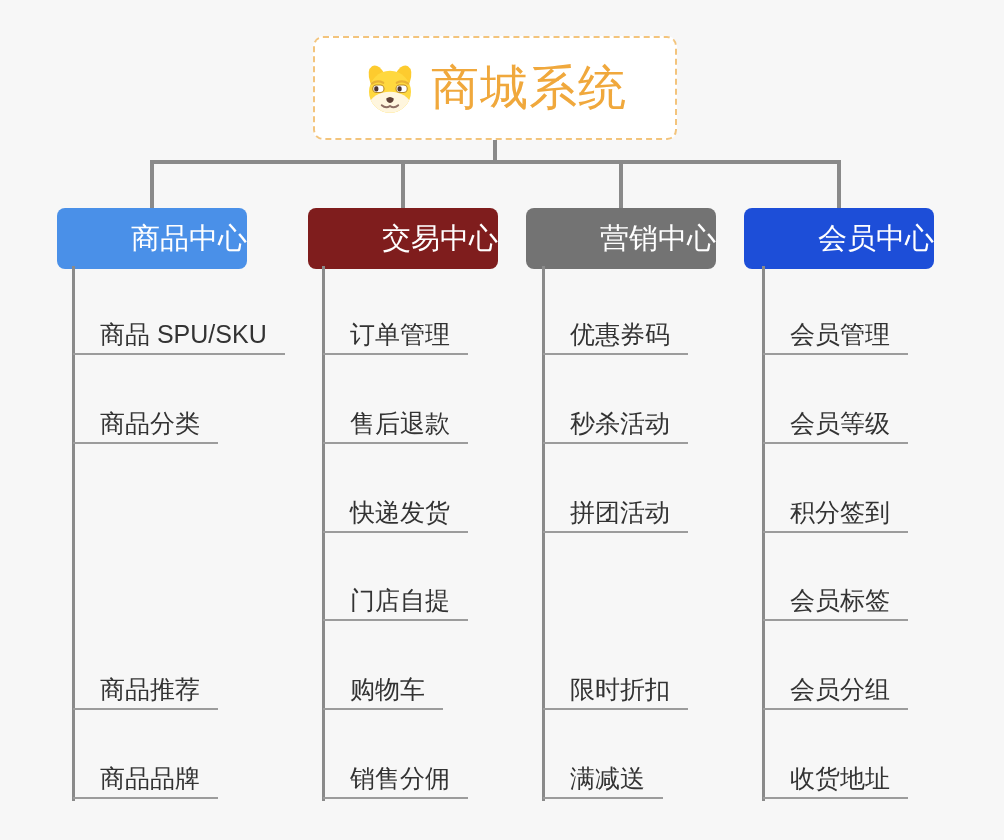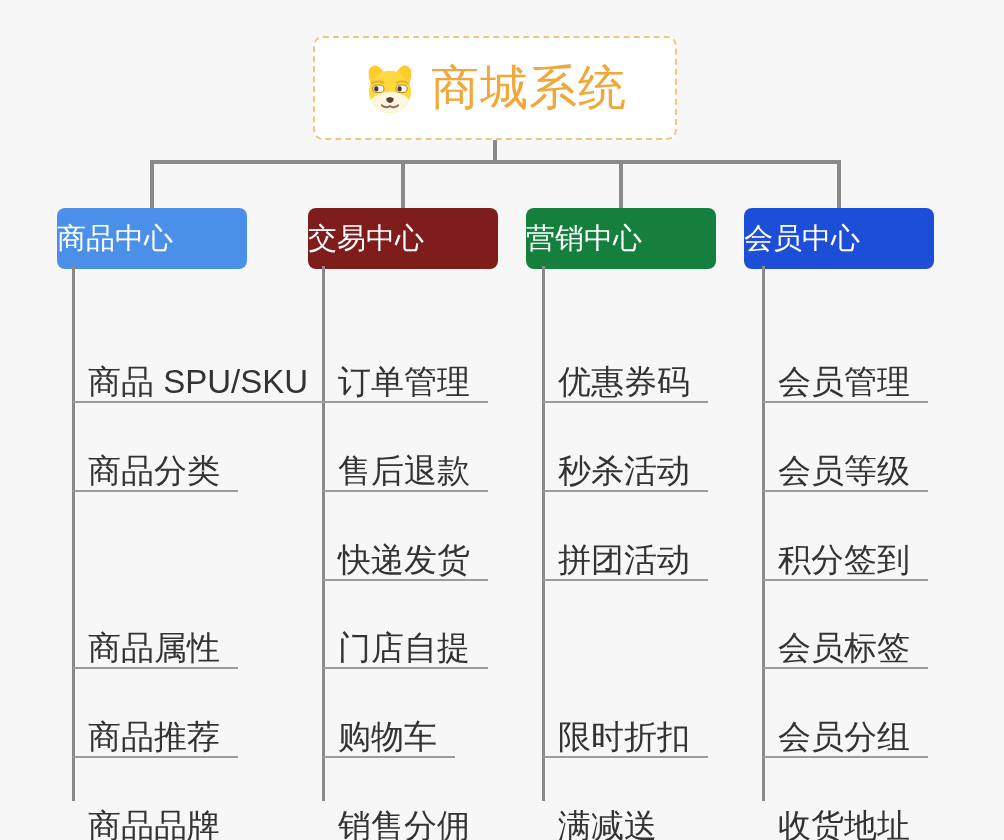--- a/index.html
+++ b/index.html
@@ -54,44 +54,43 @@
   .spine.s4 { left: 762px; }
 
   
   .branch {
     position: absolute;
     top: 208px;
     width: 190px; height: 61px;
     border-radius: 8px;
     display: flex;
     align-items: center;
-    justify-content: flex-start;
+    justify-content: flex-end;
     color: #FFFFFF;
     font-size: 29px;
     white-space: nowrap;
     cursor: pointer;
   }
   .branch.b1 { left: 57px; }
   .branch.b2 { left: 308px; }
   .branch.b3 { left: 526px; }
   .branch.b4 { left: 744px; }
 
   
   .leaf {
     position: absolute;
     height: 40px;
     line-height: 38px;
-    font-size: 33px;
+    font-size: 25px;
     color: #333333;
-    padding-left: 15px;
+    padding-left: 27px;
     padding-right: 18px;
     border-bottom: 2px solid #9C9C9C;
     white-space: nowrap;
     cursor: pointer;
-    margin-top: 48px;
   }
   .leaf.c1 { left: 73px; }
   .leaf.c2 { left: 323px; }
   .leaf.c3 { left: 543px; }
   .leaf.c4 { left: 763px; }
   .leaf.r1 { top: 315px; }
   .leaf.r2 { top: 404px; }
   .leaf.r3 { top: 493px; }
   .leaf.r4 { top: 581px; }
   .leaf.r5 { top: 670px; }
@@ -140,35 +139,34 @@
   <div class="line drop d2"></div>
   <div class="line drop d3"></div>
   <div class="line drop d4"></div>
 
   <div class="branch b1" style="background-color: rgb(74, 144, 232);">
     <span>商品中心</span>
   </div>
   <div class="branch b2" style="background-color: #7f1d1d;">
     <span>交易中心</span>
   </div>
-  <div class="branch b3" style="background-color: #15803d;">
+  <div class="branch b3" style="background-color: #737373;">
     <span>营销中心</span>
   </div>
   <div class="branch b4" style="background-color: #1d4ed8;">
     <span>会员中心</span>
   </div>
 
   <div class="line spine s1"></div>
   <div class="line spine s2"></div>
   <div class="line spine s3"></div>
   <div class="line spine s4"></div>
 
   <div class="leaf c1 r1">商品 SPU/SKU</div>
   <div class="leaf c1 r2">商品分类</div>
-  <div class="leaf c1 r4">商品属性</div>
   <div class="leaf c1 r5">商品推荐</div>
   <div class="leaf c1 r6">商品品牌</div>
 
   <div class="leaf c2 r1">订单管理</div>
   <div class="leaf c2 r2">售后退款</div>
   <div class="leaf c2 r3">快递发货</div>
   <div class="leaf c2 r4">门店自提</div>
   <div class="leaf c2 r5">购物车</div>
   <div class="leaf c2 r6">销售分佣</div>
 

